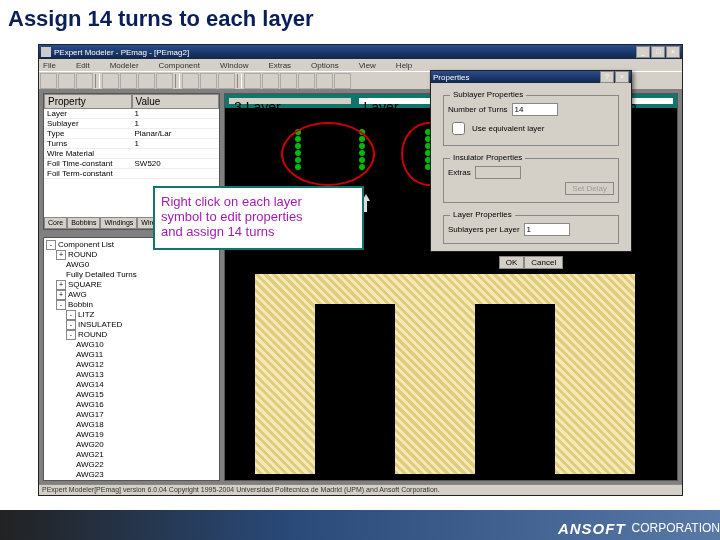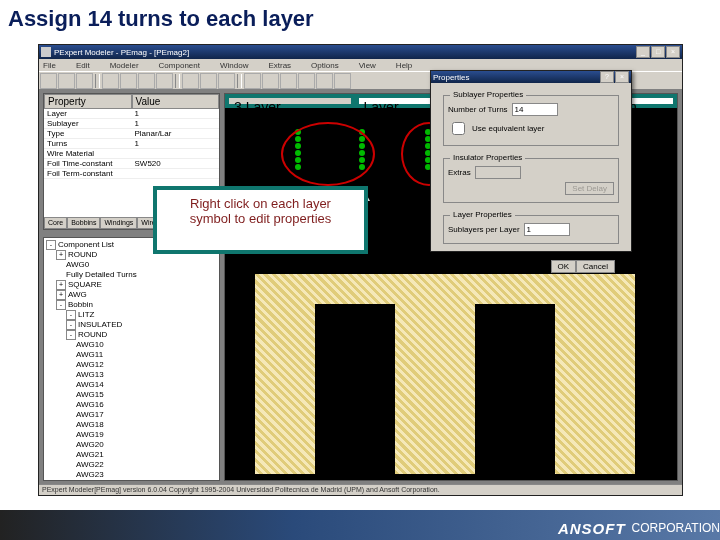--- a/index.html
+++ b/index.html
@@ -31,30 +31,30 @@
   .sectab{font-size:14px;padding:1px 5px;border:4px solid #0f766e;background:#fff}
   .sectab.on{background:#d4d0c8}
   .core{position:absolute;left:30px;top:180px;width:380px;height:200px;background:repeating-linear-gradient(45deg,#f5e8b8,#f5e8b8 3px,#e0cc7a 3px,#e0cc7a 6px)}
   .core-slot{position:absolute;background:#000}
   .layer{position:absolute;width:14px}
   .dot{width:6px;height:6px;border-radius:50%;background:#0b0;margin:1px auto}
   .ell{position:absolute;border:2px solid #c00;border-radius:50%}
   .arrow{position:absolute;width:7px;height:18px}
   .arrow::before{content:'';position:absolute;left:2px;top:0;width:0;height:0;border-left:4px solid transparent;border-right:4px solid transparent;border-bottom:7px solid #ddd}
   .arrow::after{content:'';position:absolute;left:4px;top:6px;width:3px;height:12px;background:#ddd}
-  .hint{position:absolute;left:153px;top:180px;width:195px;height:48px;background:#fff;border:4px solid #0f766e;padding:6px;font-size:13px;color:#7f1d1d;text-align:center;line-height:15px}
+  .hint{position:absolute;left:153px;top:180px;width:195px;height:48px;background:#fff;border:2px solid #0f766e;padding:6px;font-size:13px;color:#a21caf;line-height:15px}
   .pdlg{position:absolute;left:430px;top:64px;width:200px;height:180px;background:#d4d0c8;border:1px solid #222;font-size:8px;box-shadow:2px 2px 4px rgba(0,0,0,.5)}
   .pdlg .titlebar{height:12px}
   .grp{border:1px solid #888;margin:12px;padding:4px;position:relative}
   .grp-title{position:absolute;top:-6px;left:6px;background:#d4d0c8;padding:0 3px;font-size:8px}
   .fld{display:flex;align-items:center;margin:3px 0;gap:4px}
   .fld label{font-size:8px}
   .fld input[type=text]{width:40px;height:11px;border:1px solid #888;font-size:8px;padding:0 2px;background:#fff}
   .btn{border:1px solid #888;background:#d4d0c8;padding:1px 6px;font-size:8px}
-  .btnrow{display:flex;justify-content:flex-end;margin:16px}
+  .btnrow{display:flex;justify-content:center;margin:4px}
   .statusbar{position:absolute;left:0;right:0;bottom:0;height:10px;background:#d4d0c8;border-top:1px solid #888;font-size:7px;padding:0 3px;line-height:10px;color:#333}
   .pagenum{position:absolute;left:6px;bottom:16px;font-size:11px;color:#444}
   .footer{position:absolute;left:0;bottom:0;width:720px;height:36px;background:linear-gradient(90deg,#222 0%,#2a4a7a 40%,#5a7aa8 100%);color:#fff;display:flex;align-items:center;justify-content:flex-end;font-size:15px;letter-spacing:1px;padding-right:14px;font-style:italic;font-weight:bold}
   .footer .corp{font-style:normal;font-weight:normal;font-size:12px;margin-left:6px;letter-spacing:0}
 </style>
 </head>
 <body>
 
 <div class="slide">
   <h1 class="slide-title">Assign 14 turns to each layer</h1>
@@ -227,20 +227,21 @@
 
       </div>
 
     </div>
     <div class="statusbar">PExpert Modeler[PEmag] version 6.0.04 Copyright 1995-2004 Universidad Politecnica de Madrid (UPM) and Ansoft Corporation.</div>
   </div>
 
   <div class="hint">
     <span>Right click on each layer</span><br>
     <span>symbol to edit properties</span><br>
+    <span>and assign 14 turns</span>
   </div>
 
   <div class="pdlg">
     <div class="titlebar">
       <span>Properties</span>
       <div class="winbtns">
         <div class="winbtn">?</div>
         <div class="winbtn">×</div>
       </div>
     </div>

